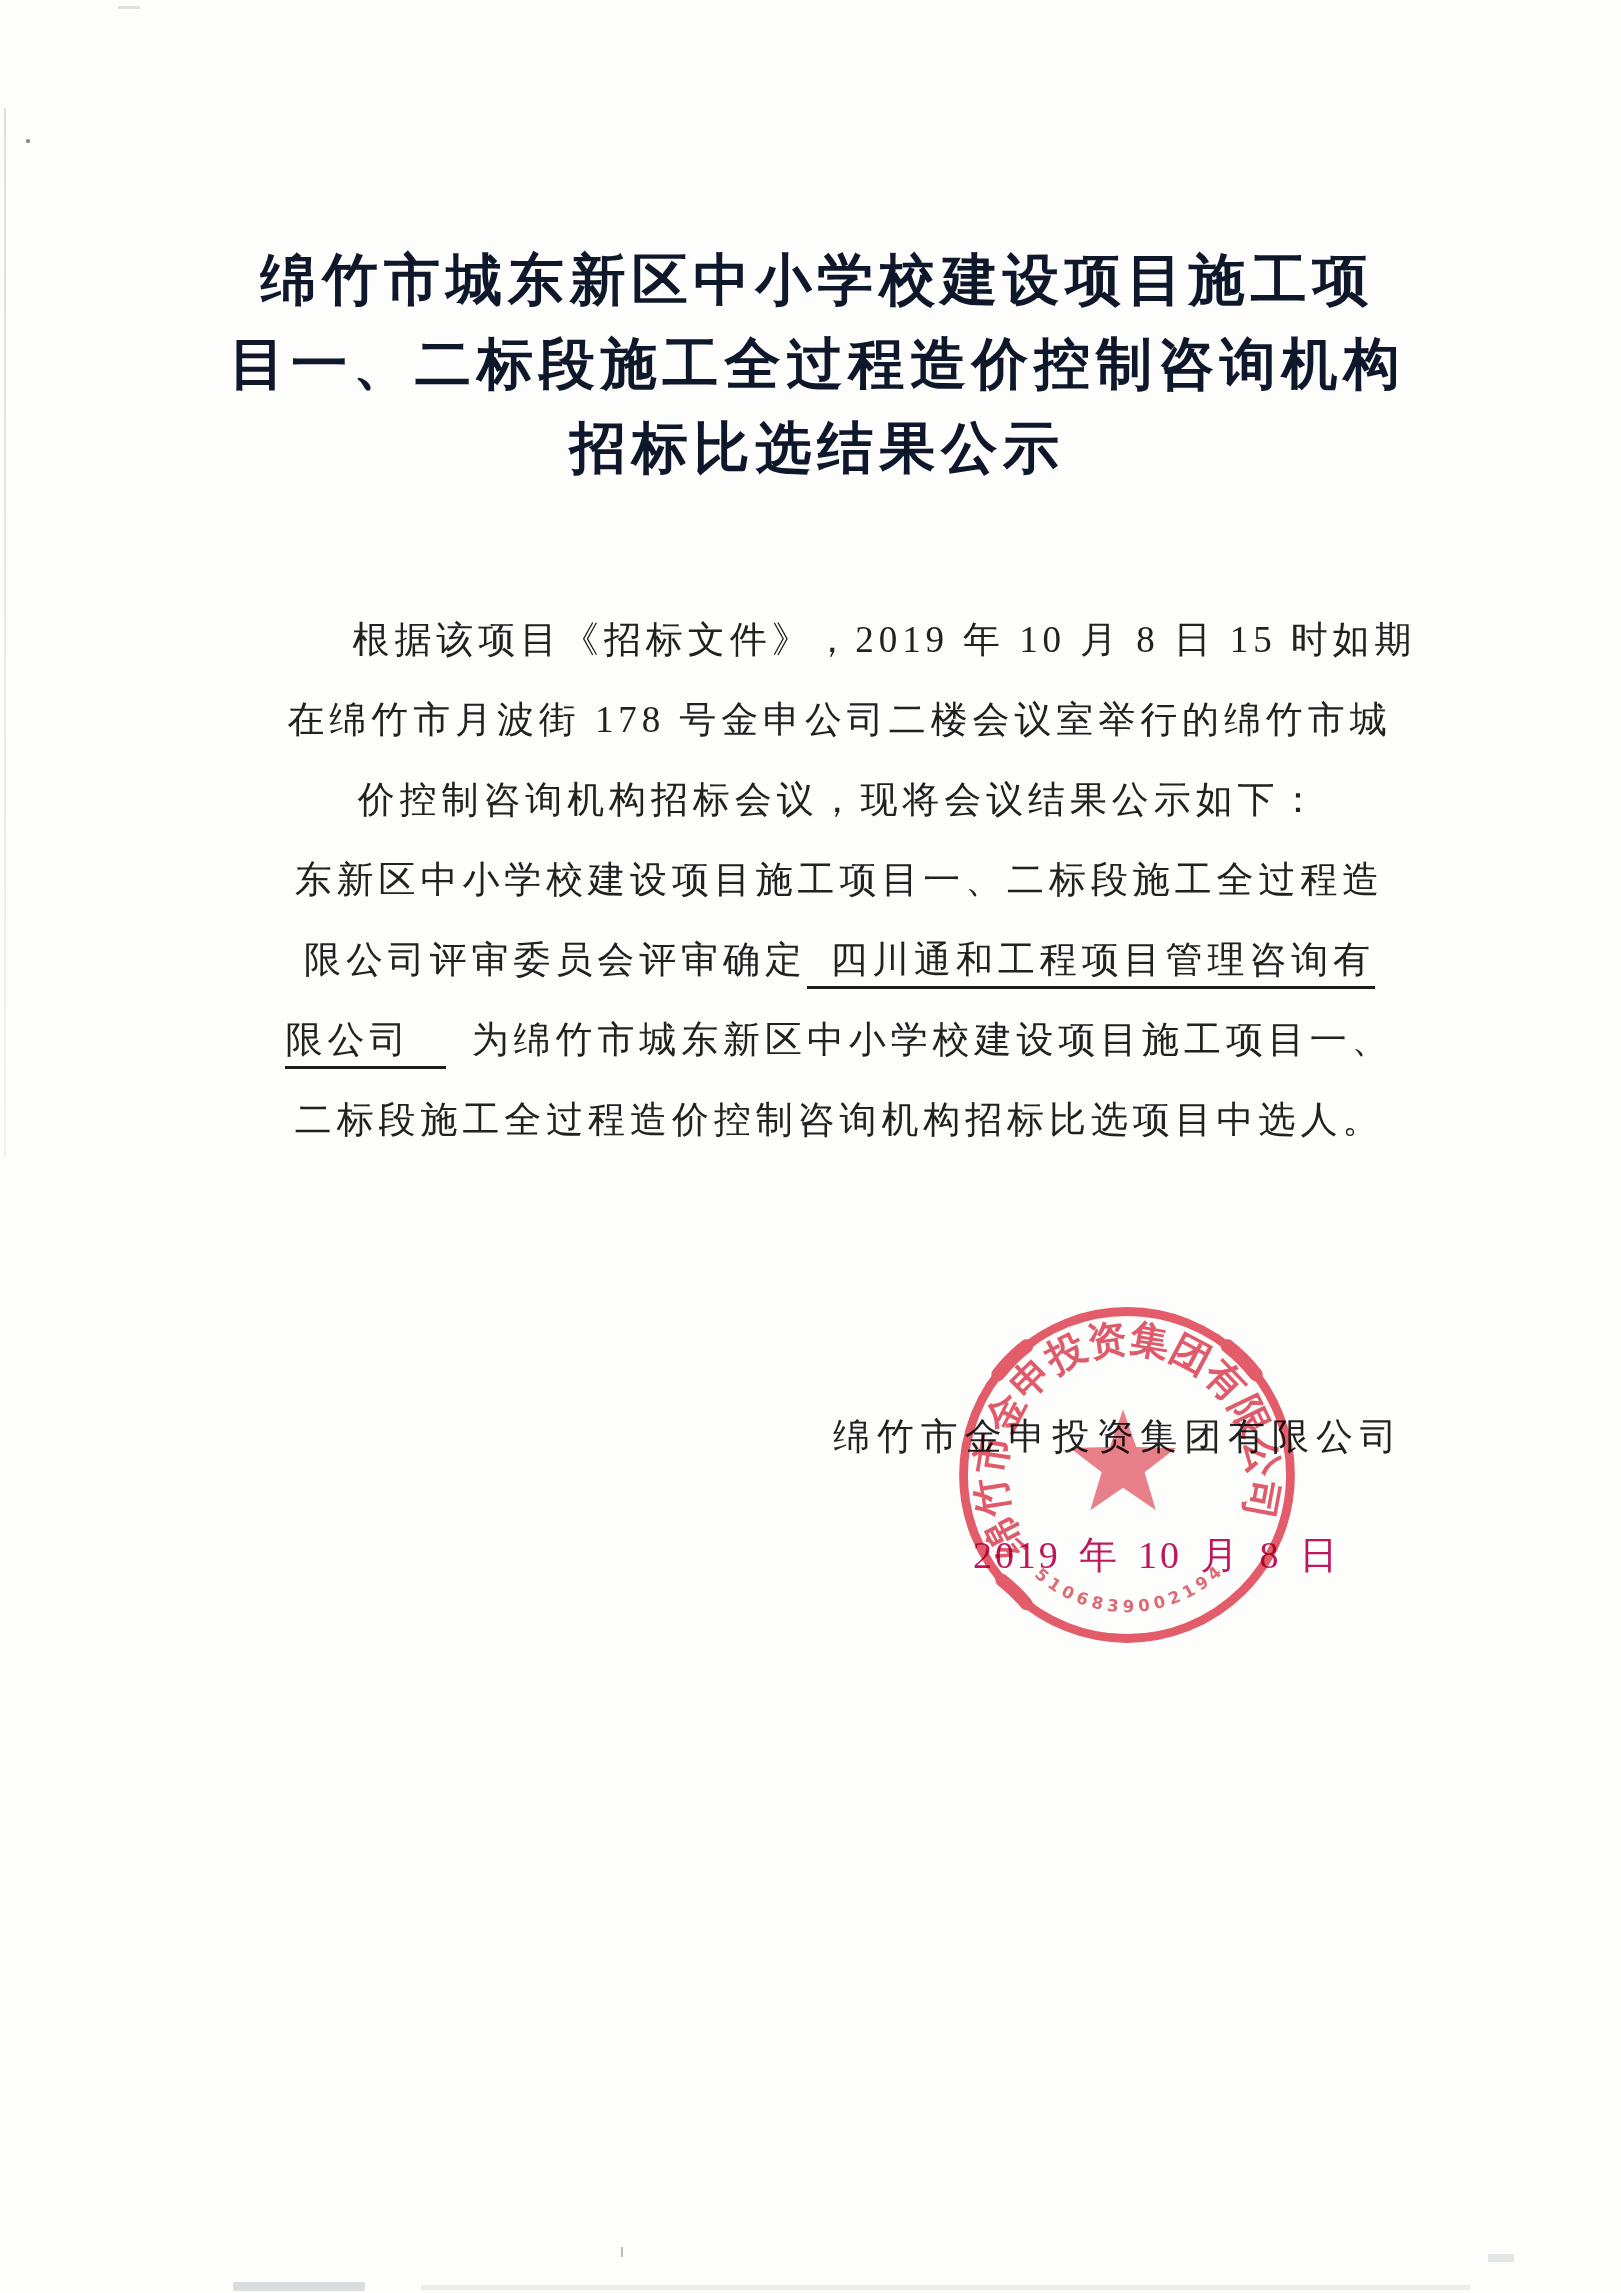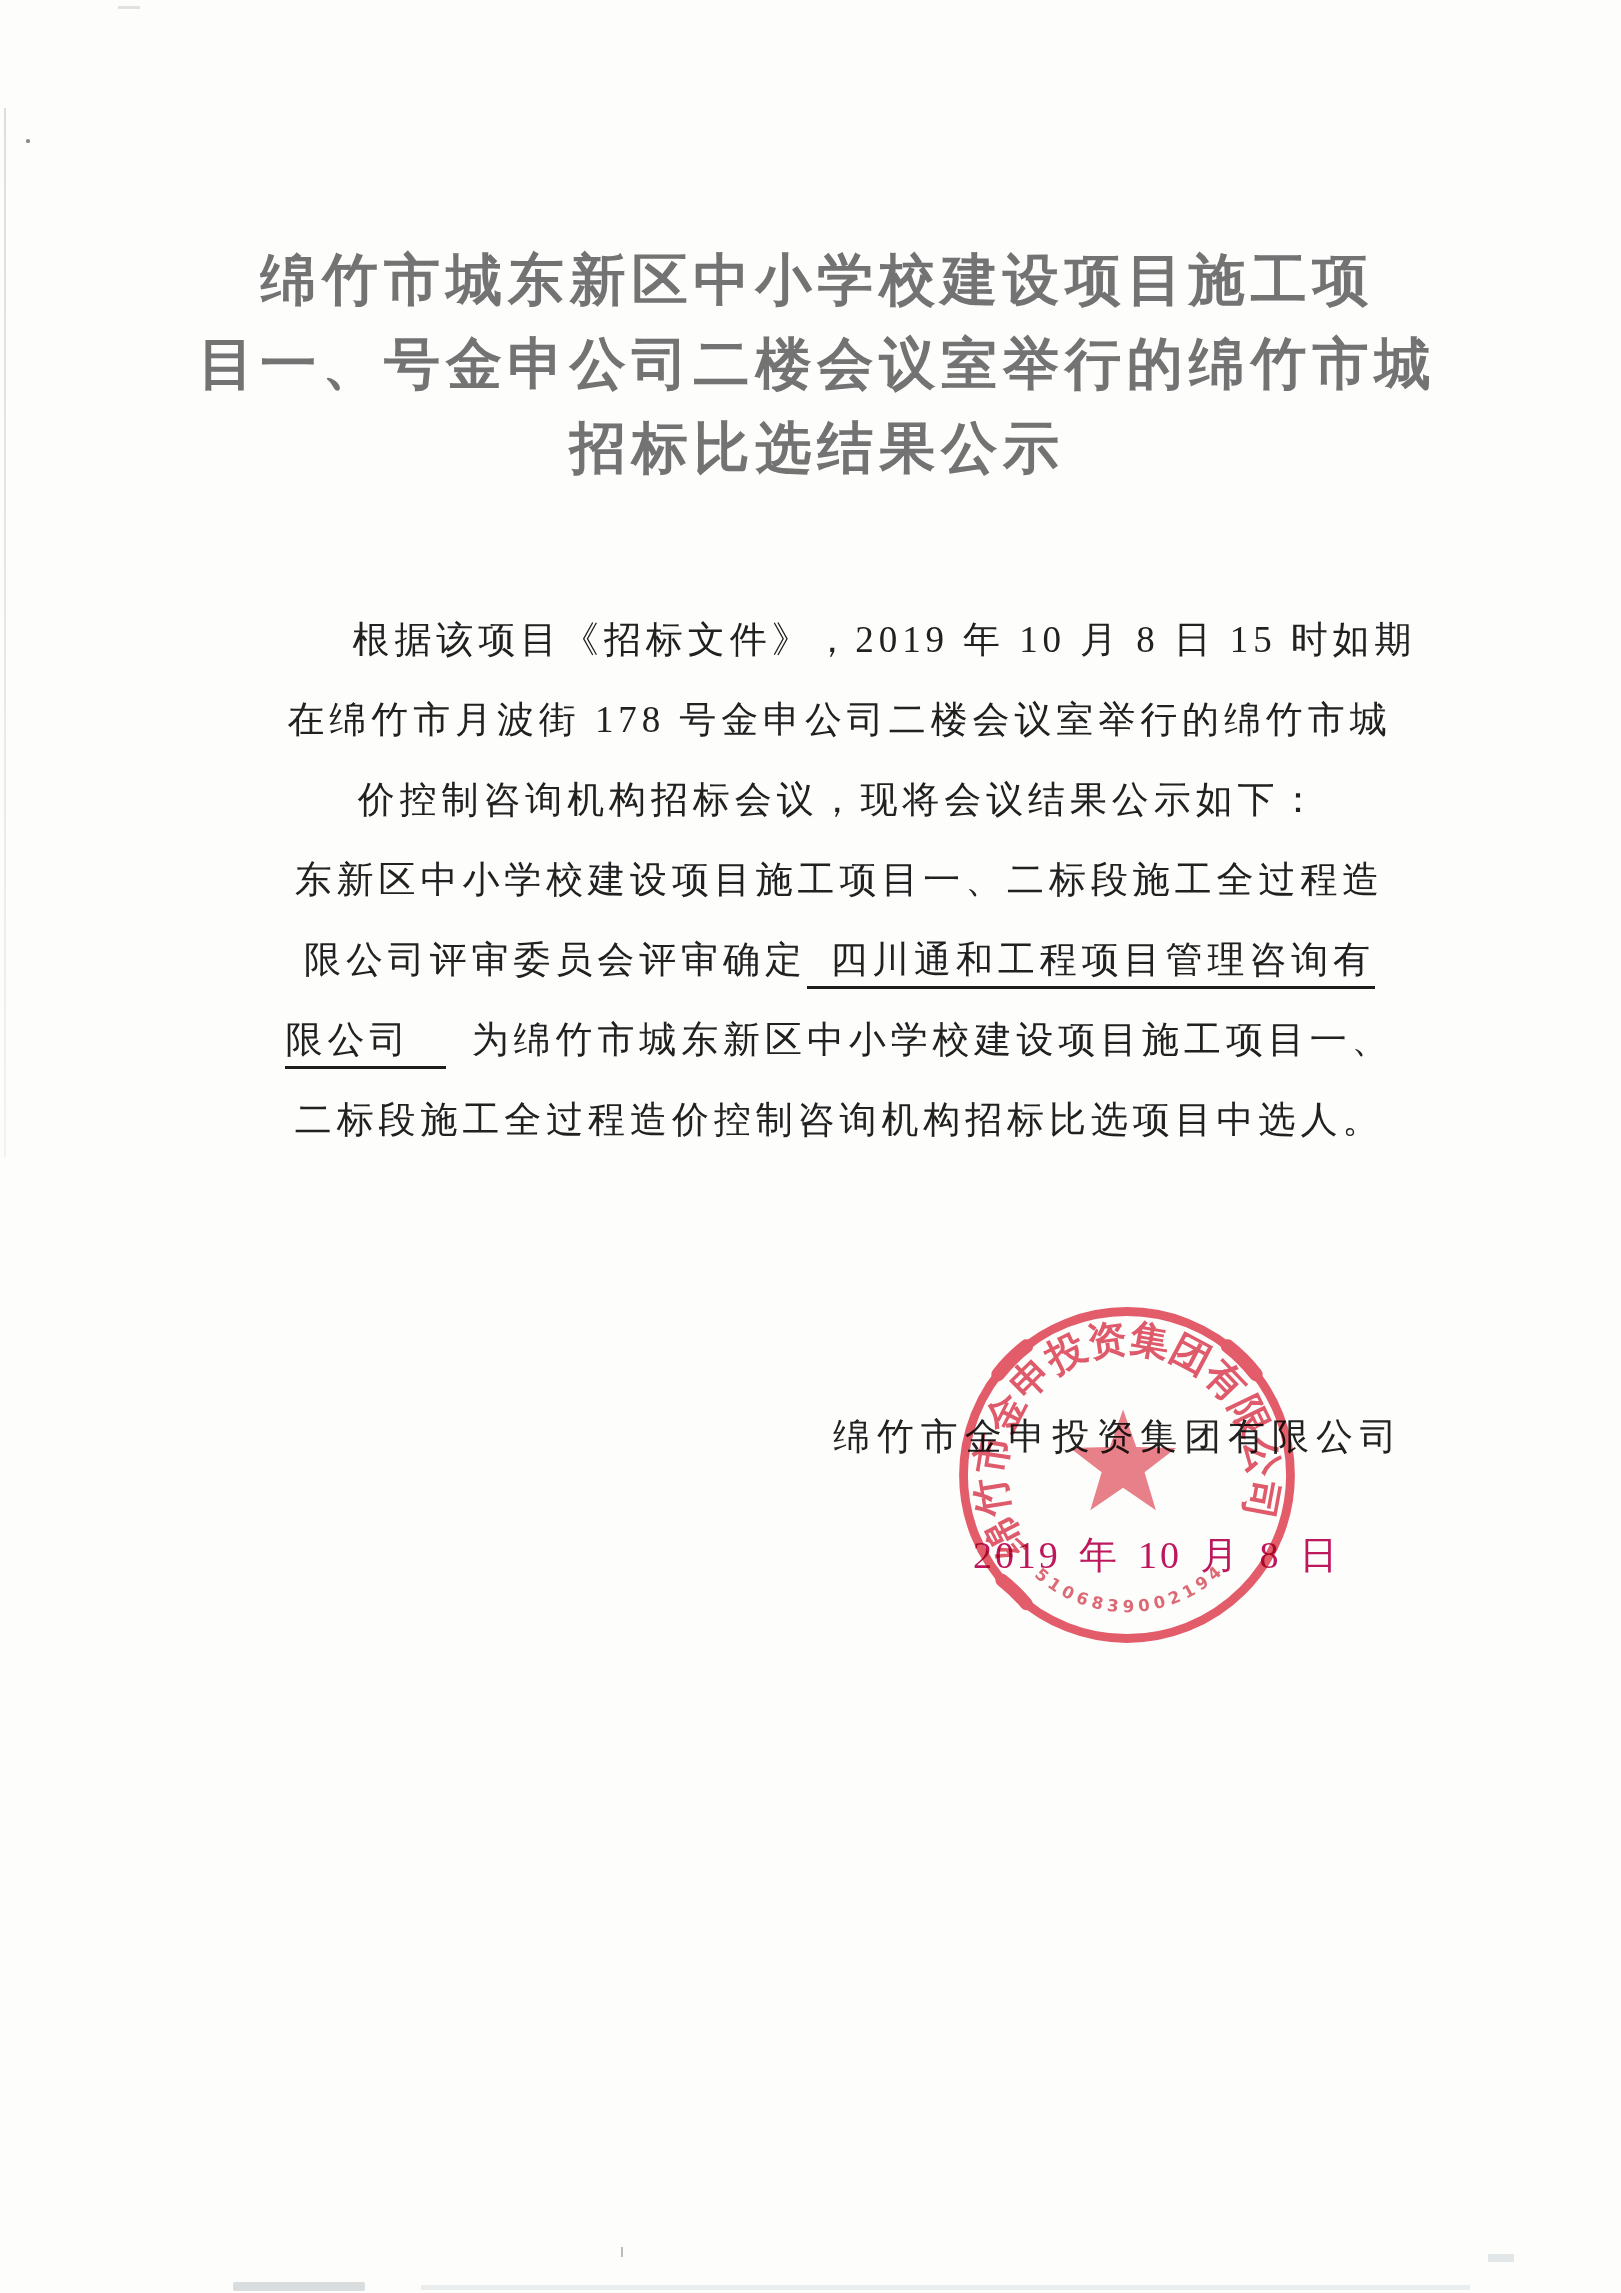--- a/index.html
+++ b/index.html
@@ -10,21 +10,21 @@
     background:#fdfdfc;
     overflow:hidden;
     font-family:"Liberation Serif","DejaVu Serif",serif;
     color:#222;
   }
   
   .title-block{
     position:absolute;top:238px;left:0;width:100%;
     text-align:center;
     font-size:56px;font-weight:700;line-height:84px;
-    letter-spacing:5.9px;color:#737373;
+    letter-spacing:5.9px;color:#0f172a;
     padding-left:13.7px;box-sizing:border-box;
   }
   
   .body-block{
     position:absolute;top:600px;left:261px;width:1157px;
     font-size:37px;line-height:80px;letter-spacing:4.9px;color:#212121;
   }
   .body-line{white-space:nowrap;text-align:center;}
   .indent{padding-left:90px;}
   .uline{
@@ -68,21 +68,21 @@
   <div class="artifact edge-line"></div>
   <div class="artifact speck1"></div>
   <div class="artifact speck2"></div>
   <div class="artifact speck3"></div>
   <div class="artifact smudge1"></div>
   <div class="artifact smudge2"></div>
   <div class="artifact tick"></div>
 
   <div class="title-block">
     <div>绵竹市城东新区中小学校建设项目施工项</div>
-    <div>目一、号金申公司二楼会议室举行的绵竹市城</div>
+    <div>目一、二标段施工全过程造价控制咨询机构</div>
     <div>招标比选结果公示</div>
   </div>
 
   <div class="body-block">
     <div class="body-line indent">根据该项目《招标文件》，2019 年 10 月 8 日 15 时如期</div>
     <div class="body-line">在绵竹市月波街 178 号金申公司二楼会议室举行的绵竹市城</div>
     <div class="body-line">价控制咨询机构招标会议，现将会议结果公示如下：</div>
     <div class="body-line">东新区中小学校建设项目施工项目一、二标段施工全过程造</div>
     <div class="body-line"><span>限公司评审委员会评审确定</span><span class="uline uline-lead">四川通和工程项目管理咨询有</span></div>
     <div class="body-line"><span class="uline uline-tail">限公司</span><span>为绵竹市城东新区中小学校建设项目施工项目一、</span></div>

